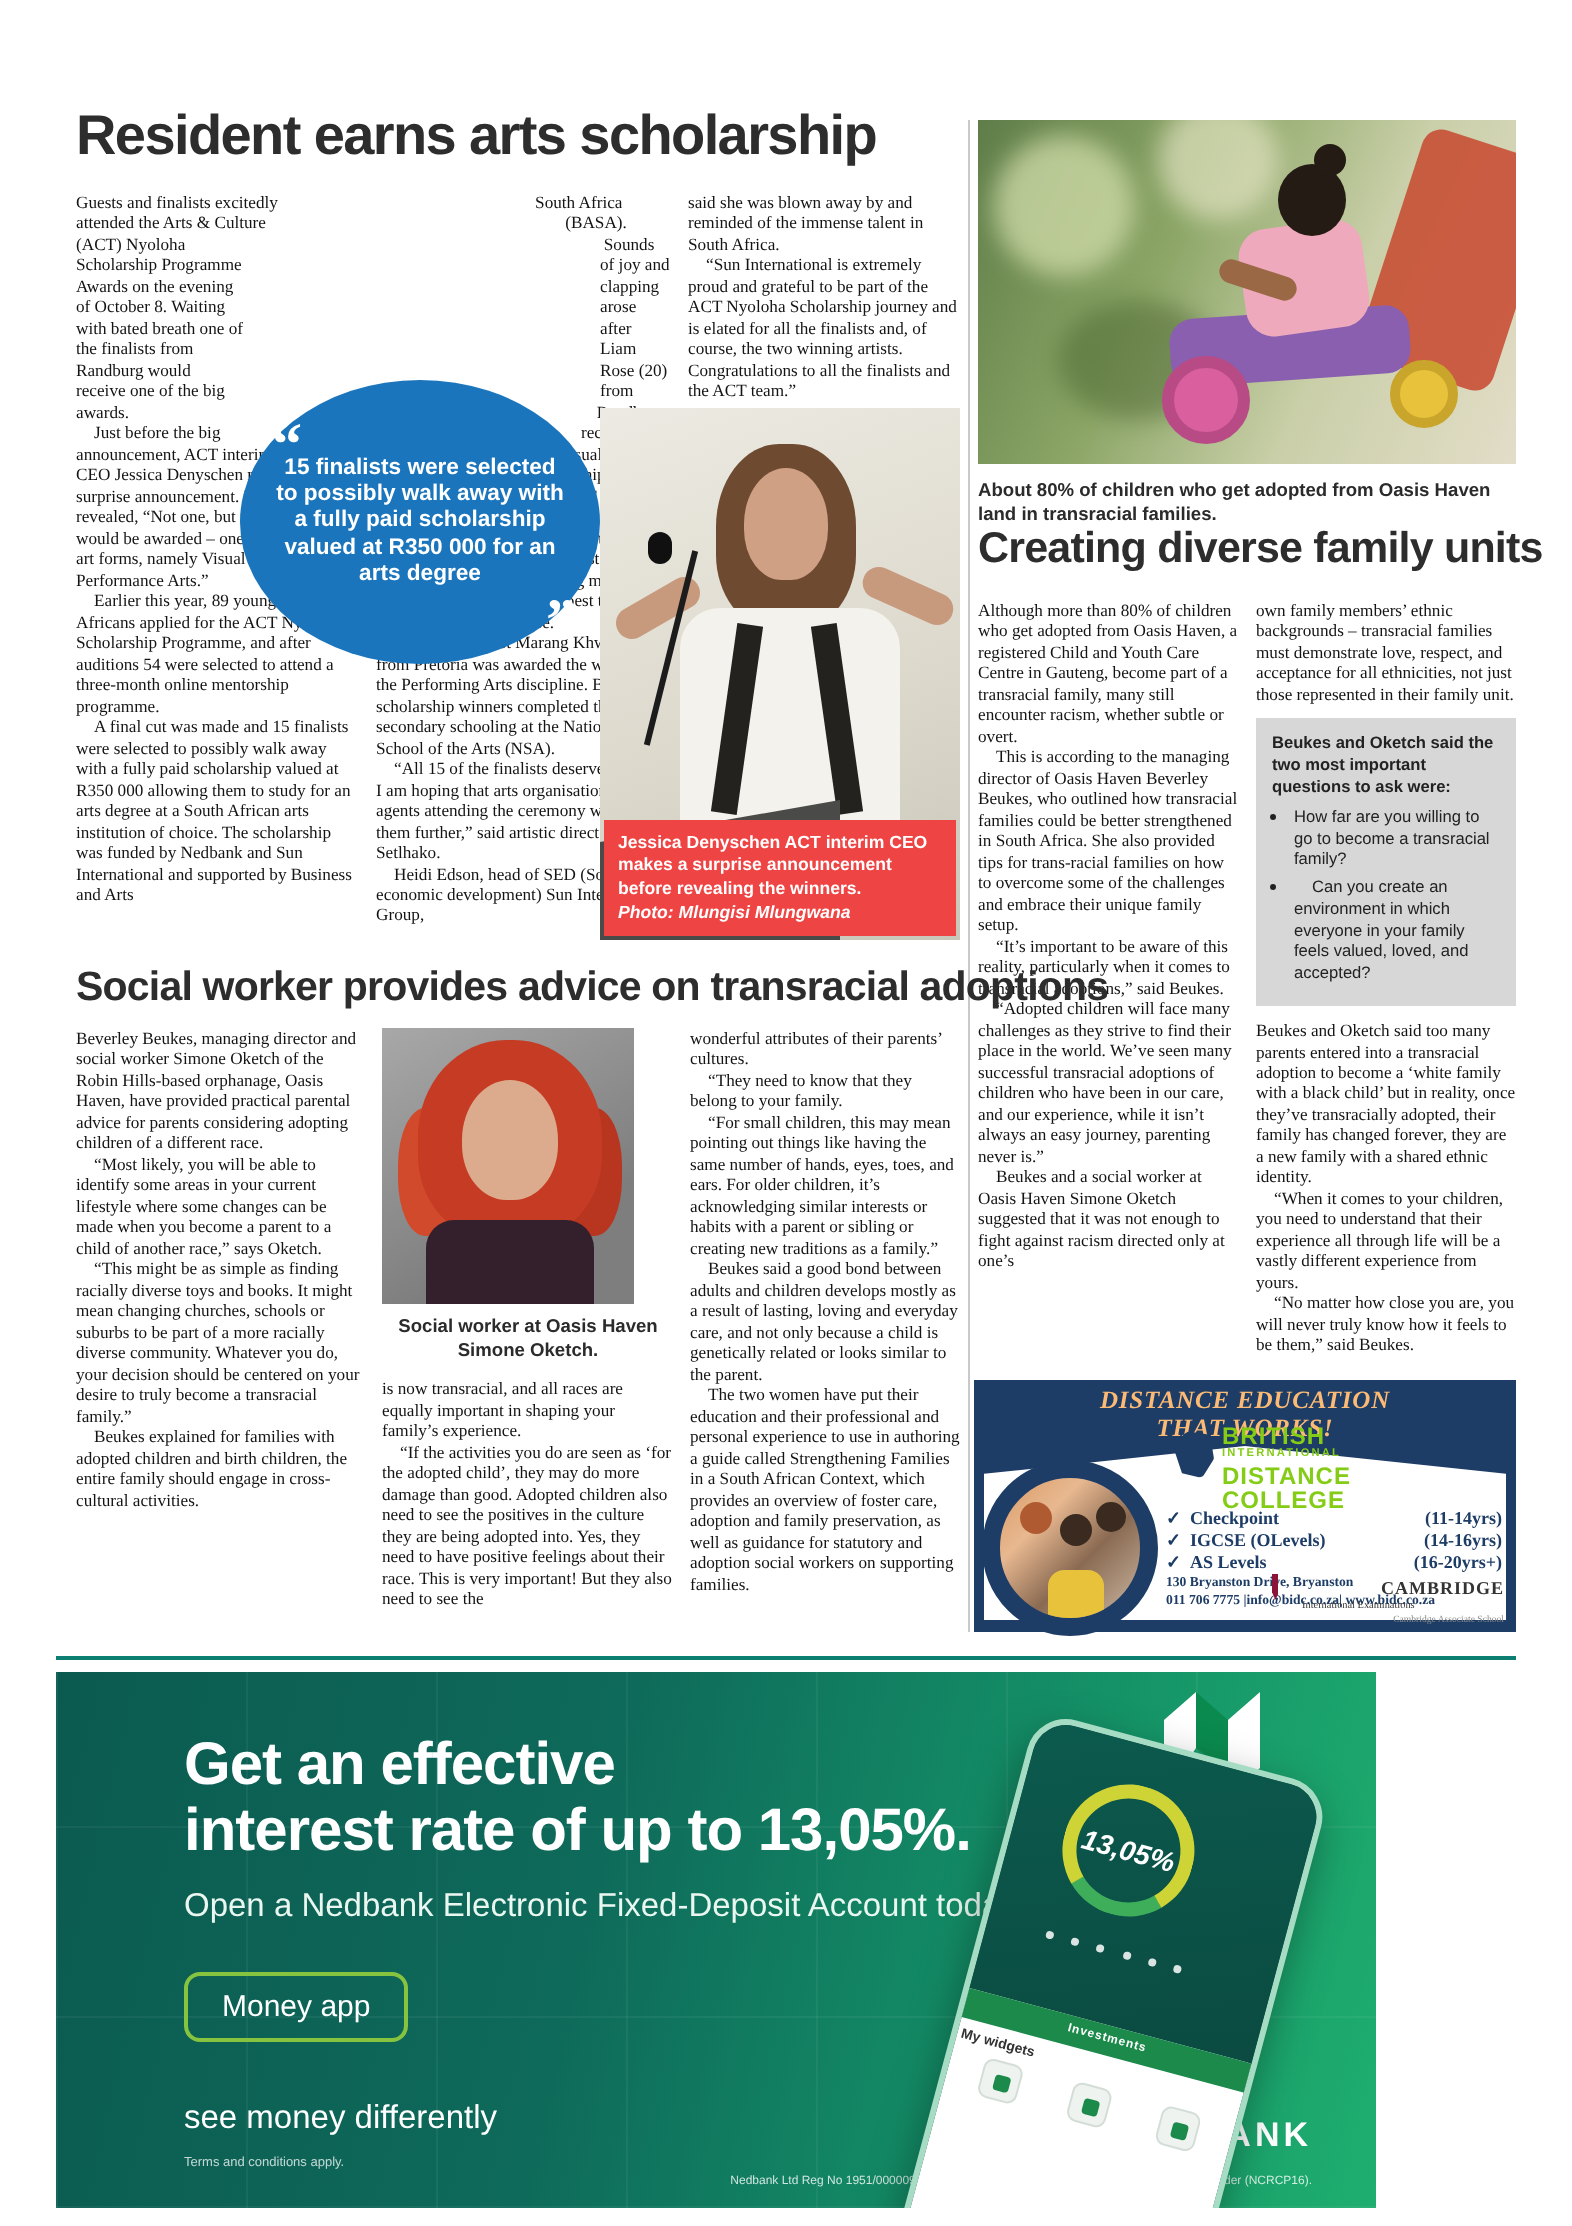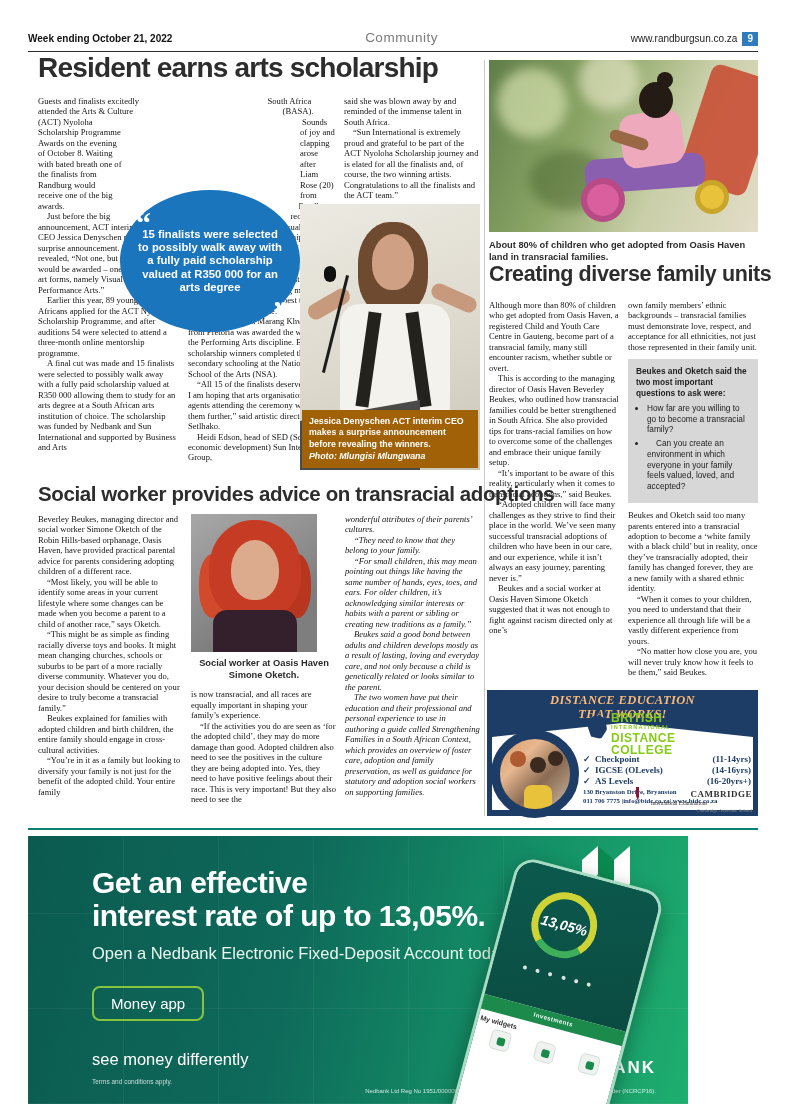--- a/index.html
+++ b/index.html
@@ -48,21 +48,21 @@
   .pj-hair { position:absolute; left:58px; top:18px; width:70px; height:92px; border-radius:45% 45% 40% 40%; background:#6e4a31; }
   .pj-face { position:absolute; left:72px; top:30px; width:42px; height:56px; border-radius:50% 50% 45% 45%; background:#cfa084; }
   .pj-top  { position:absolute; left:40px; top:100px; width:110px; height:120px; border-radius:20px 20px 0 0; background:#f4f2ec; }
   .pj-strap1,.pj-strap2 { position:absolute; width:13px; height:95px; background:#23221f; top:108px; }
   .pj-strap1 { left:62px; transform:rotate(8deg); } .pj-strap2 { left:112px; transform:rotate(-8deg); }
   .pj-arm1 { position:absolute; left:6px; top:92px; width:46px; height:16px; background:#c79a7d; border-radius:8px; transform:rotate(-30deg); }
   .pj-arm2 { position:absolute; right:2px; top:86px; width:48px; height:16px; background:#c79a7d; border-radius:8px; transform:rotate(24deg); }
   .pj-podium { position:absolute; left:0; bottom:0; width:120px; height:70px; background:#4a4a48; clip-path:polygon(0 30%,100% 0,100% 100%,0 100%); }
   .pj-mic { position:absolute; left:34px; top:70px; width:3px; height:100px; background:#1c1c1c; transform:rotate(14deg); }
   .pj-michead { position:absolute; left:24px; top:62px; width:12px; height:16px; border-radius:6px; background:#101010; }
-  .cap-box { position:absolute; left:264px; top:314px; width:176px; z-index:4; background:#a16207; color:#fff;
+  .cap-box { position:absolute; left:264px; top:314px; width:176px; z-index:4; background:#ef4444; color:#fff;
              padding:6px 7px; font:bold 8.8px/1.28 "Liberation Sans", sans-serif; }
   .cap-credit { font-style:italic; margin-top:1px; }
 
   .ph-child { left:489px; top:60px; width:269px; height:172px;
               background:linear-gradient(115deg,#5f7d49 0%,#8aa565 35%,#c9cfa8 65%,#e3ddc8 100%); }
   .pc-blur1,.pc-blur2,.pc-blur3 { position:absolute; border-radius:50%; filter:blur(6px); }
   .pc-blur1 { left:8px; top:8px; width:70px; height:70px; background:#d8e2b0; opacity:.7; }
   .pc-blur2 { left:90px; top:-10px; width:60px; height:60px; background:#f0ecd0; opacity:.6; }
   .pc-blur3 { left:40px; top:90px; width:80px; height:60px; background:#49632f; opacity:.5; }
   .pc-slide { position:absolute; right:-6px; top:10px; width:70px; height:120px; background:#c84f35; transform:rotate(18deg); border-radius:10px; opacity:.9; }
@@ -80,21 +80,21 @@
   .sw-hair2 { position:absolute; left:8px; top:40px; width:30px; height:64px; border-radius:45%; background:#d24a2c; }
   .sw-hair3 { position:absolute; right:6px; top:40px; width:30px; height:64px; border-radius:45%; background:#b83520; }
   .sw-face { position:absolute; left:40px; top:26px; width:48px; height:60px; border-radius:50% 50% 46% 46%; background:#dcab8d; }
   .sw-top { position:absolute; left:22px; top:96px; width:84px; height:42px; border-radius:14px 14px 0 0; background:#34202c; }
   .cap-sw { font:bold 9.3px/1.3 "Liberation Sans", sans-serif; color:#2b2b2b; margin:5px 0 8px;text-align:center; }
 
   
   .soc { position:absolute; left:38px; top:514px; width:442px; }
   .sc1 { position:absolute; left:0; top:0; width:145px; }
   .sc2 { position:absolute; left:153px; top:0; width:146px; }
-  .sc3 { position:absolute; left:307px; top:0; width:135px;font-style:italic; }
+  .sc3 { position:absolute; left:307px; top:0; width:135px; }
 
   
   .divc { position:absolute; left:489px; top:300px; width:269px; }
   .dc1 { position:absolute; left:0; top:0; width:131px; }
   .dc2 { position:absolute; left:139px; top:0; width:130px; }
   .graybox { background:#d7d7d7; margin:7px 0; padding:7px 8px 8px;
              font-family:"Liberation Sans", sans-serif; font-size:8.3px; line-height:1.3; color:#222; }
   .graybox .gb-title { font-weight:bold; margin-bottom:4px; }
   .graybox ul { list-style:disc; padding-left:11px; }
   .graybox li { margin-bottom:3px; }
@@ -165,26 +165,20 @@
   .appicons { display:flex; justify-content:space-around; padding:0 12px; }
   .appicons i { width:20px; height:20px; border-radius:5px; background:#eef3ef; border:1px solid #d4ddd6; position:relative; }
   .appicons i::after { content:""; position:absolute; left:6px; top:6px; width:8px; height:8px; border-radius:2px; background:#1b8a4a; }
   .appfoot { position:absolute; left:0; right:0; bottom:0; height:26px; background:#f2f2f2; display:flex; justify-content:space-around; align-items:center; }
 </style>
 </head>
 <body>
 
 <div class="page">
 
-  <div class="masthead">
-    <span class="m-date">Week ending October 21, 2022</span>
-    <span class="m-section">Community</span>
-    <span class="m-site">www.randburgsun.co.za</span>
-    <span class="m-page">9</span>
-  </div>
 
   <div class="vdiv"></div>
 
   <div class="hl hl1">Resident earns arts scholarship</div>
 
   <div class="art1">
     <div class="col a1c1">
       <div class="sp1"></div>
       <div>
           <p class="para">Guests and finalists excitedly attended the Arts &amp; Culture (ACT) Nyoloha Scholarship Programme Awards on the evening of October 8. Waiting with bated breath one of the finalists from Randburg would receive one of the big awards.</p>
@@ -281,21 +275,20 @@
   </div>
 
   <div class="hl hl3">Social worker provides advice on transracial adoptions</div>
   <div class="soc">
     <div class="col sc1">
       <div>
           <p class="para">Beverley Beukes, managing director and social worker Simone Oketch of the Robin Hills-based orphanage, Oasis Haven, have provided practical parental advice for parents considering adopting children of a different race.</p>
           <p class="para">“Most likely, you will be able to identify some areas in your current lifestyle where some changes can be made when you become a parent to a child of another race,” says Oketch.</p>
           <p class="para">“This might be as simple as finding racially diverse toys and books. It might mean changing churches, schools or suburbs to be part of a more racially diverse community. Whatever you do, your decision should be centered on your desire to truly become a transracial family.”</p>
           <p class="para">Beukes explained for families with adopted children and birth children, the entire family should engage in cross-cultural activities.</p>
-          <p class="para">“You’re in it as a family but looking to diversify your family is not just for the benefit of the adopted child. Your entire family</p>
         </div>
     </div>
     <div class="col sc2">
       <div class="ph-sw">
         <div class="sw-hair2"></div>
         <div class="sw-hair3"></div>
         <div class="sw-hair"></div>
         <div class="sw-face"></div>
         <div class="sw-top"></div>
       </div>

